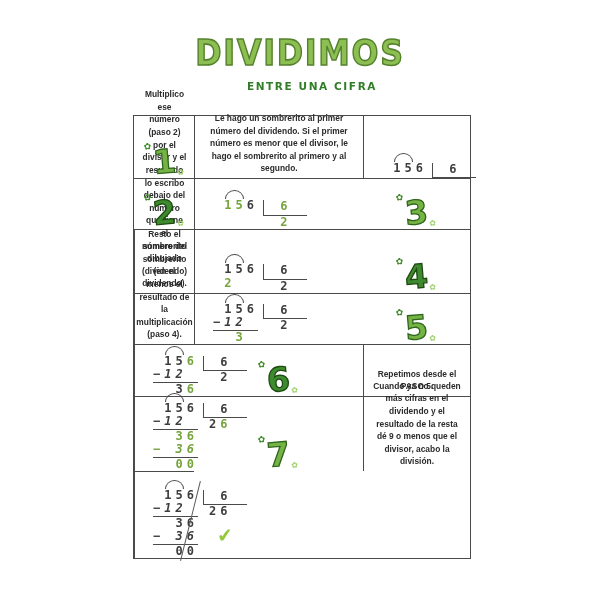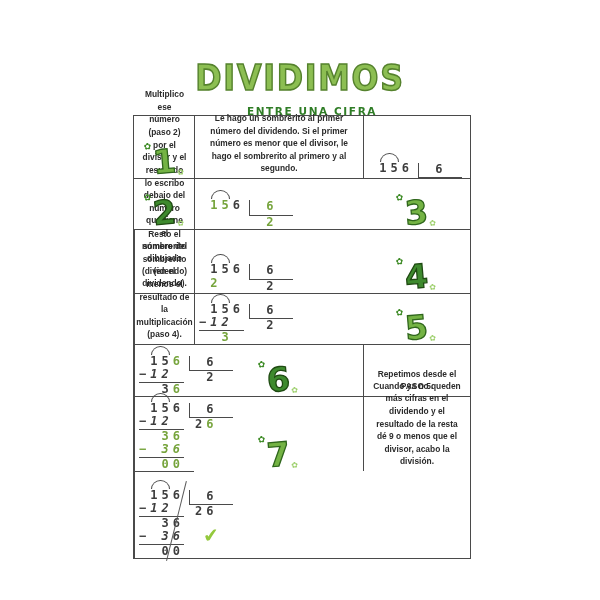--- a/index.html
+++ b/index.html
@@ -1,20 +1,20 @@
 <!DOCTYPE html>
 <html style="--green: #76a43c; --ink: #3d3d3d; --line: #4a4a4a; --check: #94c93d;"><head>
 <meta charset="utf-8">
 <style>
   html,body{margin:0;padding:0;width:600px;height:600px;background:#ffffff;overflow:hidden;
             font-family:"Liberation Sans",sans-serif;}
   :root{--green:#76a43c;--ink:#3d3d3d;--line:#4a4a4a;--check:#94c93d;}
 
   
-  .hdr{position:absolute;top:32px;left:0;width:600px;text-align:center;margin-top:25px;}
+  .hdr{position:absolute;top:32px;left:0;width:600px;text-align:center;}
   .title{display:inline-block;margin:0;font-family:"DejaVu Sans",sans-serif;font-weight:800;
          font-size:36px;letter-spacing:2px;color:#8cbe52;-webkit-text-stroke:1.6px #55822d;
          transform:scaleX(.88);}
   .subtitle{margin-top:7px;font-family:"DejaVu Sans",sans-serif;font-weight:700;font-size:10.5px;
             letter-spacing:1.6px;color:#2f7d26;padding-left:24px;}
 
   
   .tbl{position:absolute;left:133px;top:115px;display:grid;
        grid-template-columns:60px 169px 107px;
        grid-template-rows:62px 51px 64px 51px 52px 75px 87px;
@@ -30,21 +30,21 @@
   .step-num::before{content:"✿";position:absolute;left:-8px;top:-4px;font-size:9px;color:#3c8a24;
                     -webkit-text-stroke:0px transparent;}
   .step-num::after{content:"✿";position:absolute;right:-7px;bottom:0px;font-size:8px;color:#9ccf6a;
                    -webkit-text-stroke:0px transparent;}
 
   
   .instr{padding:3px 8px;font-size:8.4px;font-weight:600;line-height:1.5;color:#2b2b2b;
          text-align:center;}
 
   
-  .divcell{justify-content:flex-start;padding-left:4px;}
+  .divcell{justify-content:flex-start;padding-left:18px;}
   .division{position:relative;display:flex;align-items:flex-start;}
   .arc{width:19px;height:9px;margin-left:12px;border:1.3px solid var(--line);border-bottom:none;
        border-radius:50% 50% 0 0 / 100% 100% 0 0;box-sizing:border-box;}
   .dline,.divisor-box,.qline{font-family:"DejaVu Sans Mono",monospace;font-weight:700;
        font-size:12px;letter-spacing:4px;white-space:pre;line-height:13.5px;color:var(--ink);}
   .dline.rule{border-bottom:1.2px solid var(--line);font-style:italic;}
   .g{color:var(--green);}
   .div-right{margin-left:5px;margin-top:10px;}
   .divisor-box{border-left:1.3px solid var(--line);border-bottom:1.3px solid var(--line);
                padding:0 16px 1px 5px;}

